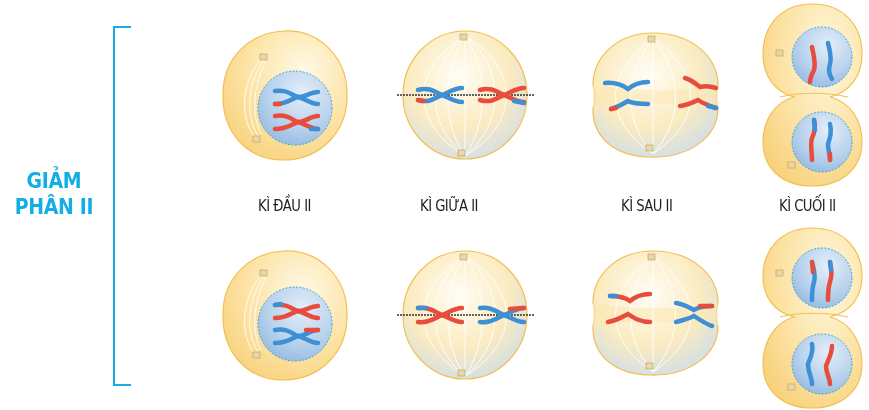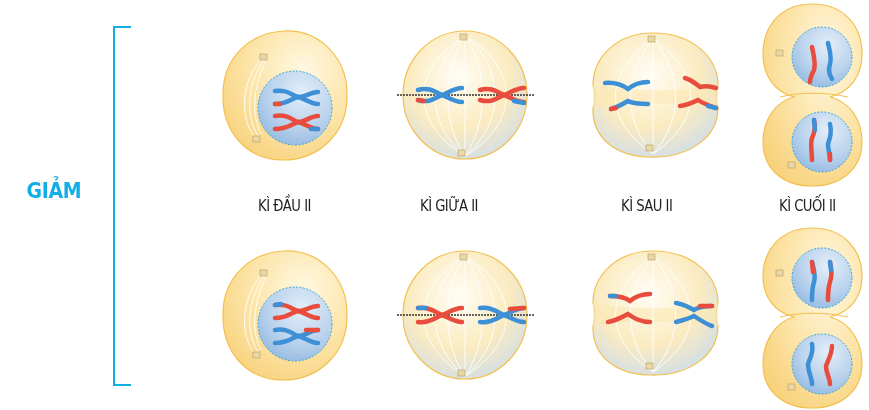--- a/index.html
+++ b/index.html
@@ -1,26 +1,27 @@
 <!DOCTYPE html>
 <html><head>
 <meta charset="utf-8">
 <style>
   html,body{margin:0;padding:0;background:#ffffff;}
   body{width:869px;height:410px;position:relative;overflow:hidden;font-family:"Liberation Sans","DejaVu Sans",sans-serif;}
-  .title{position:absolute;left:0;width:108px;top:178px;text-align:center;color:#12aee6;font-weight:bold;font-size:21px;line-height:26px;font-family:"DejaVu Sans Condensed","DejaVu Sans",sans-serif;letter-spacing:-0.3px;}
+  .title{position:absolute;left:0;width:108px;top:168px;text-align:center;color:#12aee6;font-weight:bold;font-size:21px;line-height:26px;font-family:"DejaVu Sans Condensed","DejaVu Sans",sans-serif;letter-spacing:-0.3px;}
   .bracket{position:absolute;left:113px;top:26px;width:18px;height:360px;border:2.5px solid #12aee6;border-right:none;box-sizing:border-box;}
   .label{position:absolute;top:197px;font-size:15px;color:#231f20;font-family:"DejaVu Sans","Liberation Sans",sans-serif;letter-spacing:-0.6px;transform:scaleX(0.88);transform-origin:left top;white-space:nowrap;}
   svg{position:absolute;overflow:visible;}
 </style>
 </head>
 <body>
 
 <div class="title">
   <div>GIẢM</div>
+  <div>PHÂN II</div>
 </div>
 <div class="bracket"></div>
 
 <div class="label" style="left:258px">KÌ ĐẦU II</div>
 <div class="label" style="left:420px">KÌ GIỮA II</div>
 <div class="label" style="left:621px">KÌ SAU II</div>
 <div class="label" style="left:779px">KÌ CUỐI II</div>
 
 <svg width="0" height="0" style="position:absolute">
   <defs>

